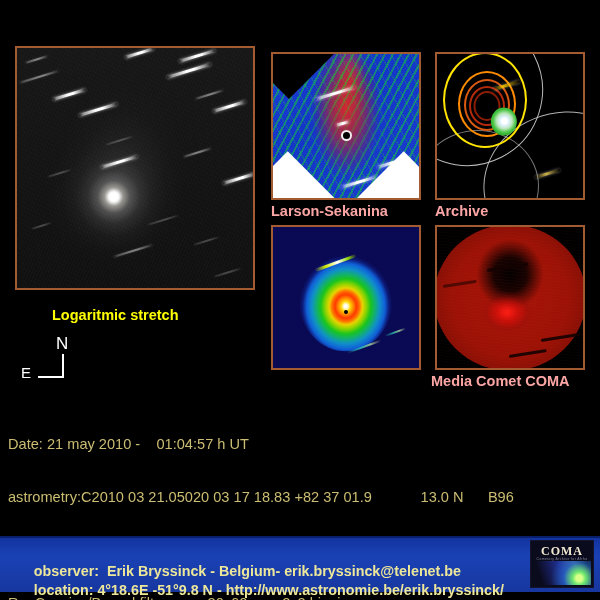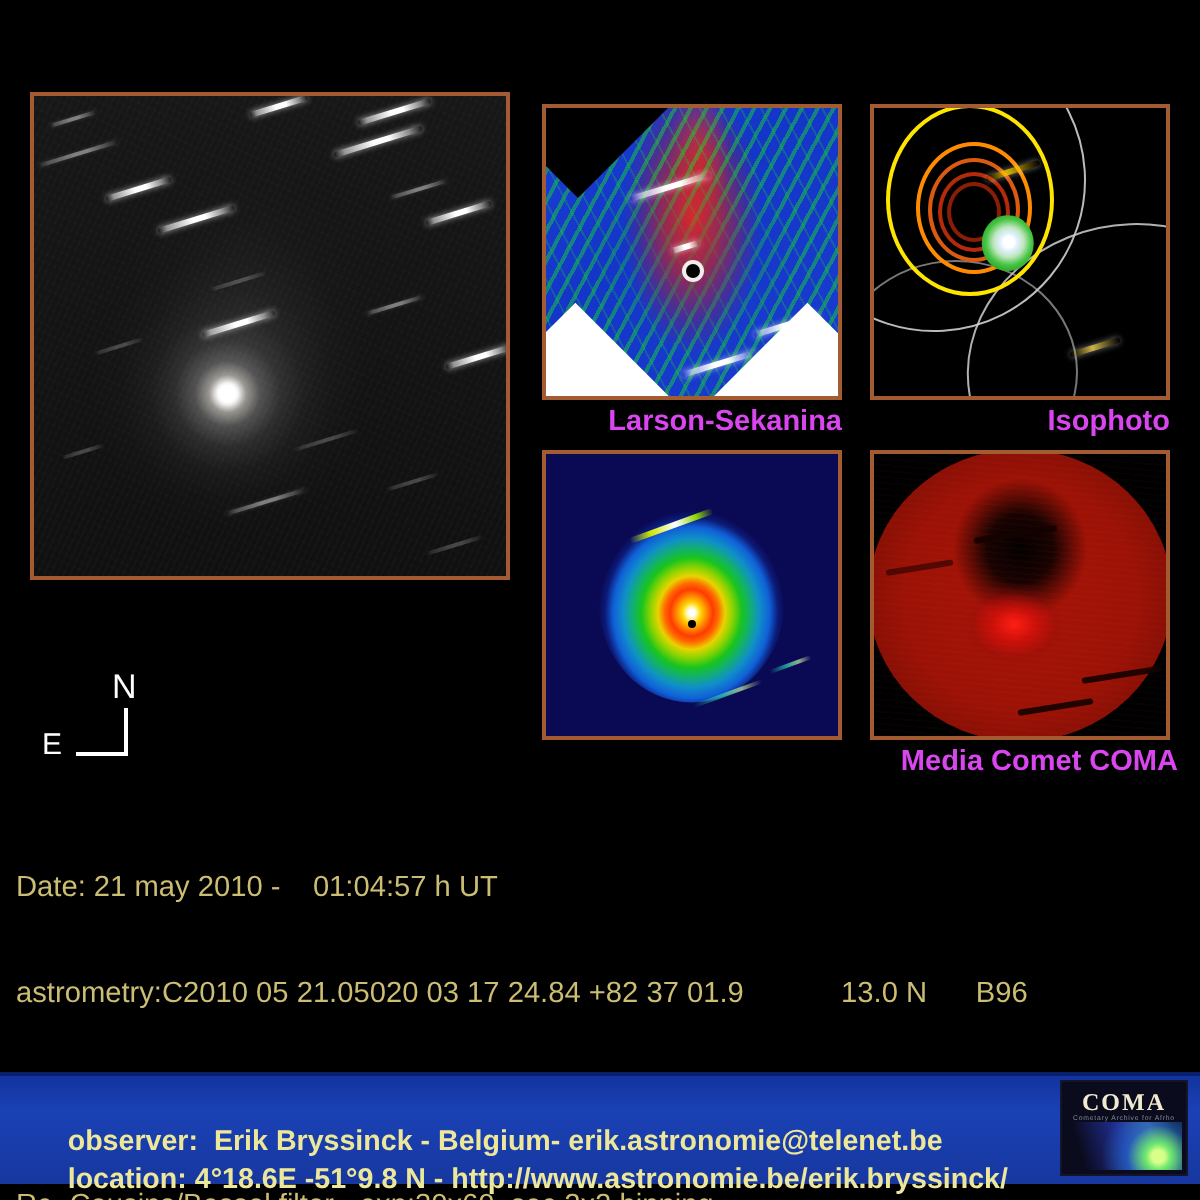--- a/index.html
+++ b/index.html
@@ -11,21 +11,21 @@
     position:absolute;left:0;top:2px;width:600px;text-align:center;
     color:#d9c65c;font-size:33px;font-weight:bold;letter-spacing:0px;
     font-family:"Liberation Sans",sans-serif;
   }
 
   
   .panel{position:absolute;border:2px solid #a35b32;box-sizing:border-box;overflow:hidden;background:#000;}
   .panel .inner{position:absolute;left:0;top:0;right:0;bottom:0;overflow:hidden;}
 
   
-  .caption{position:absolute;text-align:right;color:#d946ef;font-size:14.5px;font-weight:bold;
+  .caption{position:absolute;text-align:left;color:#fca5a5;font-size:14.5px;font-weight:bold;
            font-family:"Liberation Sans",sans-serif;white-space:nowrap;}
 
   
   #main-img .sky{
     position:absolute;inset:0;
     background:
       radial-gradient(circle at 41% 62%, rgba(255,255,255,1) 0 2.0%, rgba(255,255,255,.95) 2.6%, rgba(255,250,240,.55) 4.6%, rgba(230,230,230,.28) 8%, rgba(190,190,190,.14) 13%, rgba(140,140,140,.07) 19%, rgba(90,90,90,.03) 26%, rgba(0,0,0,0) 34%),
       radial-gradient(ellipse 34% 40% at 45% 48%, rgba(120,120,120,.14) 0%, rgba(60,60,60,.05) 55%, rgba(0,0,0,0) 80%),
       linear-gradient(180deg,#171717 0%, #141414 45%, #101010 100%);
   }
@@ -148,20 +148,21 @@
       <div class="trail dim" style="left:166px;top:108px; width:30px;"></div>
       <div class="trail" style="left:206px;top:134px; width:34px;"></div>
       <div class="trail faint" style="left:130px;top:176px; width:34px;"></div>
       <div class="trail dim" style="left:96px; top:208px; width:42px;"></div>
       <div class="trail faint" style="left:176px;top:196px; width:28px;"></div>
       <div class="trail faint" style="left:14px; top:180px; width:22px;"></div>
       <div class="trail faint" style="left:196px;top:228px; width:30px;"></div>
     </div>
   </div>
 
+  <div class="logstretch" style="left:52px;top:307px;">Logaritmic stretch</div>
 
   <div>
     <div class="compass-n" style="left:56px;top:334px;">N</div>
     <div class="compass-e" style="left:21px;top:364px;">E</div>
     <div class="compass-v" style="left:62px;top:354px;height:24px;"></div>
     <div class="compass-h" style="left:38px;top:376px;width:26px;"></div>
   </div>
 
   <div class="panel" id="ls-img" style="left:271px;top:52px;width:150px;height:148px;">
     <div class="inner">
@@ -188,21 +189,21 @@
       <div class="ring" style="left:48px;top:46px;width:84px;height:96px;transform:translate(-50%,-50%);border:2px solid #ffe400;"></div>
       <div class="ring" style="left:50px;top:50px;width:58px;height:66px;transform:translate(-50%,-50%);border:2px solid #ff8c00;"></div>
       <div class="ring" style="left:50px;top:51px;width:46px;height:52px;transform:translate(-50%,-50%);border:2px solid #d95a10;"></div>
       <div class="ring" style="left:50px;top:52px;width:36px;height:40px;transform:translate(-50%,-50%);border:2px solid #b42a0a;"></div>
       <div class="ring" style="left:50px;top:52px;width:27px;height:30px;transform:translate(-50%,-50%);border:2px solid #8a1d06;"></div>
       <div class="core"></div>
       <div class="trail" style="left:56px;top:34px;width:28px;background:linear-gradient(90deg,rgba(255,200,0,0),#ffd000 40%,rgba(255,200,0,0));opacity:.85;"></div>
       <div class="trail" style="left:98px;top:122px;width:26px;background:linear-gradient(90deg,rgba(255,220,60,0),#ffe060 45%,rgba(255,220,60,0));opacity:.8;"></div>
     </div>
   </div>
-  <div class="caption" style="left:435px;top:203px;width:150px;">Isophoto</div>
+  <div class="caption" style="left:435px;top:203px;width:150px;">Archive</div>
 
   <div class="panel" id="rwm-img" style="left:271px;top:225px;width:150px;height:145px;">
     <div class="inner">
       <div class="bg"></div>
       <div class="coma"></div>
       <div class="nuc"></div>
       <div class="rwm-streak" style="left:42px;top:42px;width:44px;"></div>
       <div class="rwm-streak d" style="left:74px;top:125px;width:36px;"></div>
       <div class="rwm-streak d" style="left:112px;top:108px;width:22px;"></div>
     </div>
@@ -216,31 +217,31 @@
       <div class="coma-streak" style="left:50px;top:42px;width:42px;"></div>
       <div class="coma-streak" style="left:6px;top:58px;width:34px;opacity:.55;"></div>
       <div class="coma-streak" style="left:104px;top:112px;width:40px;"></div>
       <div class="coma-streak" style="left:72px;top:128px;width:38px;"></div>
     </div>
   </div>
   <div class="caption" style="left:431px;top:373px;width:158px;">Media Comet COMA</div>
 
   <div class="info">
     <span class="ln">Date: 21 may 2010 -    01:04:57 h UT</span>
-    <span class="ln">astrometry:C2010 05 21.05020 03 17 24.84 +82 37 01.9            13.0 N      B96</span>
+    <span class="ln">astrometry:C2010 03 21.05020 03 17 18.83 +82 37 01.9            13.0 N      B96</span>
     <span class="ln">Telescope: 0.41-m astrograph   Focal Length: 1540 mm</span>
     <span class="ln">Rc- Cousins/Bessel filter - exp:30x60  sec 2x2 binning</span>
     
     
   </div>
 
   <div class="footer">
     <div class="edge"></div>
     <div class="ftxt">
-      <span class="ln">observer:  Erik Bryssinck - Belgium- erik.astronomie@telenet.be</span>
+      <span class="ln">observer:  Erik Bryssinck - Belgium- erik.bryssinck@telenet.be</span>
       <span class="ln">location: 4°18.6E -51°9.8 N - http://www.astronomie.be/erik.bryssinck/</span>
     </div>
     <div class="cara">
       <div class="cname">COMA</div>
       <div class="csub">Cometary Archive for Afrho</div>
       <div class="ccomet"></div>
     </div>
   </div>
 
 </div>

